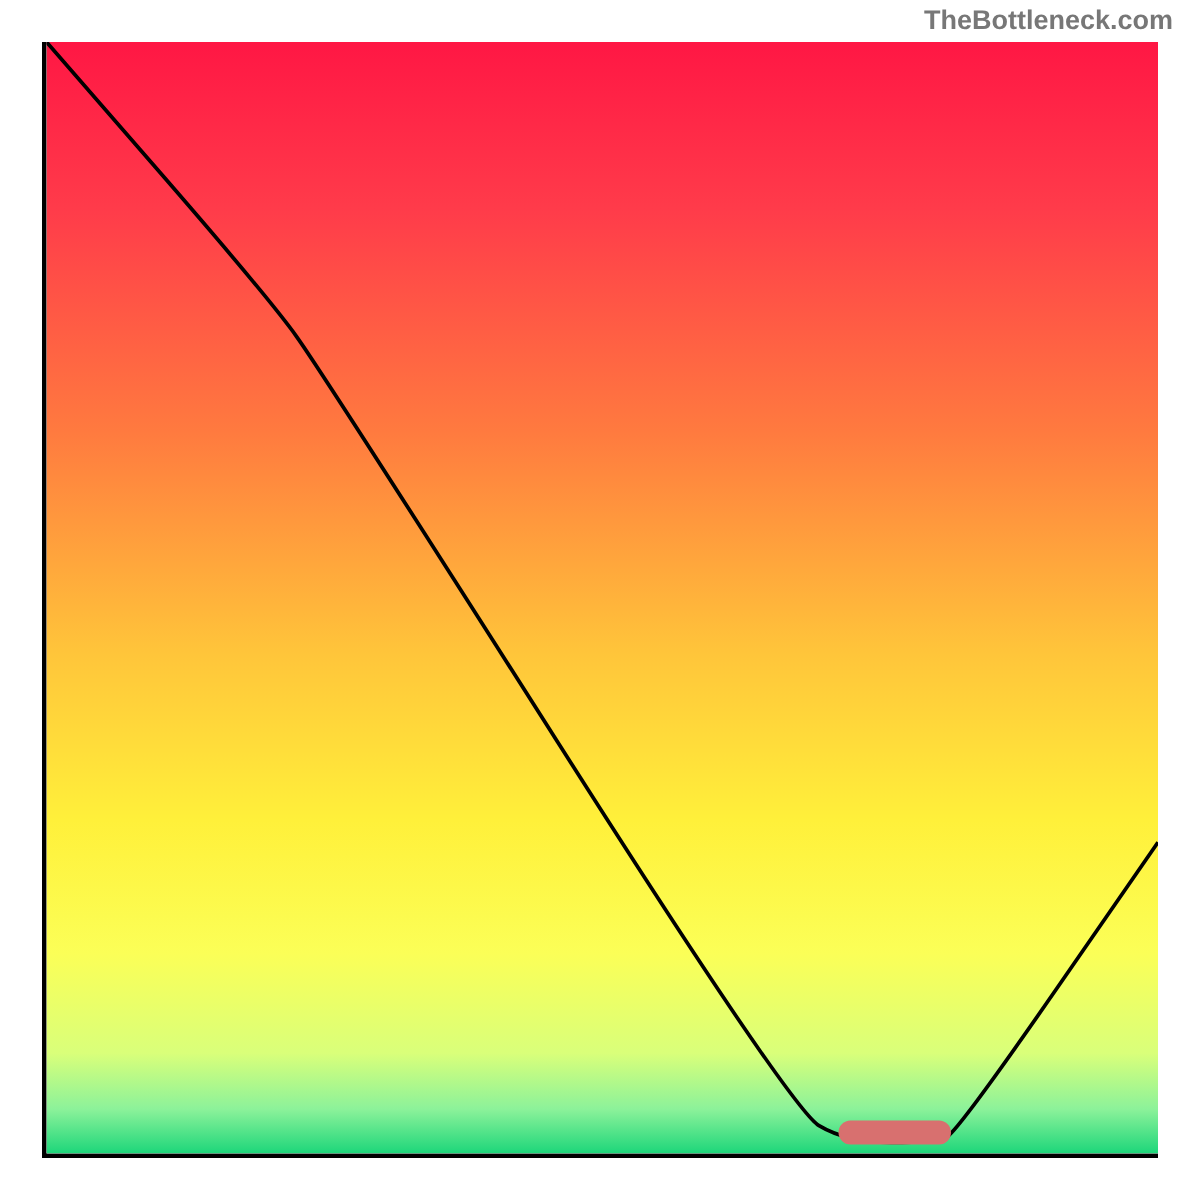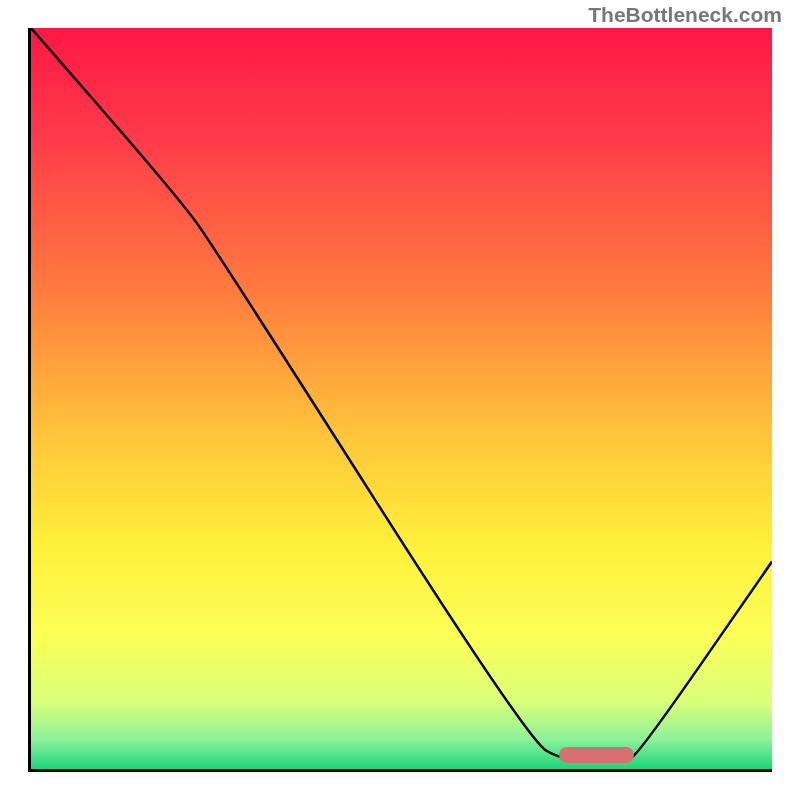--- a/index.html
+++ b/index.html
@@ -8,21 +8,21 @@
     height: 800px;
     background: #ffffff;
     font-family: Arial, sans-serif;
     position: relative;
     overflow: hidden;
   }
   .watermark {
     position: absolute;
     top: 3px;
     right: 18px;
-    font-size: 21px;
+    font-size: 18px;
     font-weight: bold;
     color: #777;
     z-index: 10;
     margin-left: 24px;
   }
   .chart-container {
     position: absolute;
     left: 28px;
     top: 28px;
     width: 744px;

